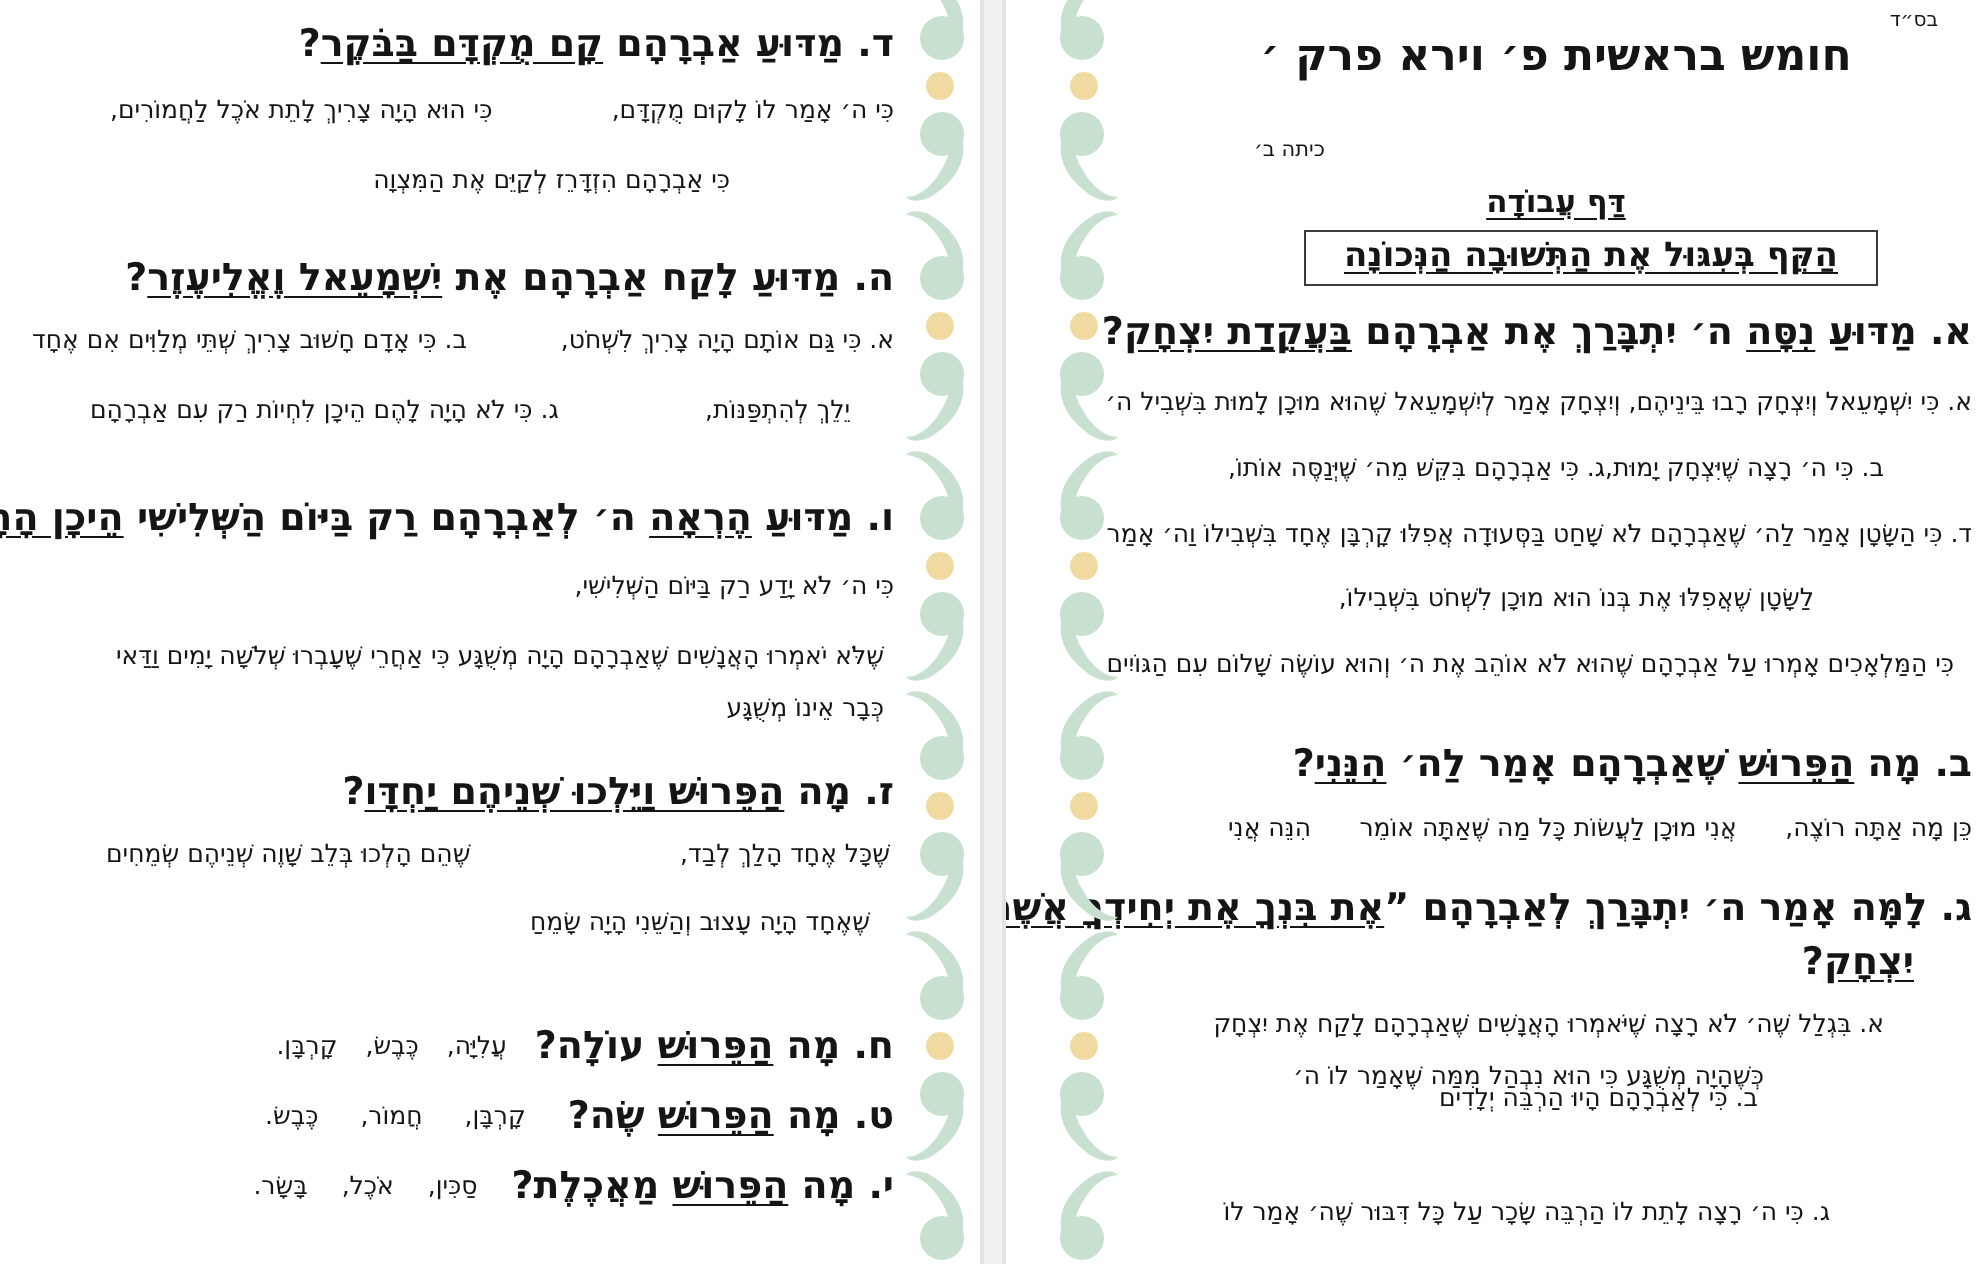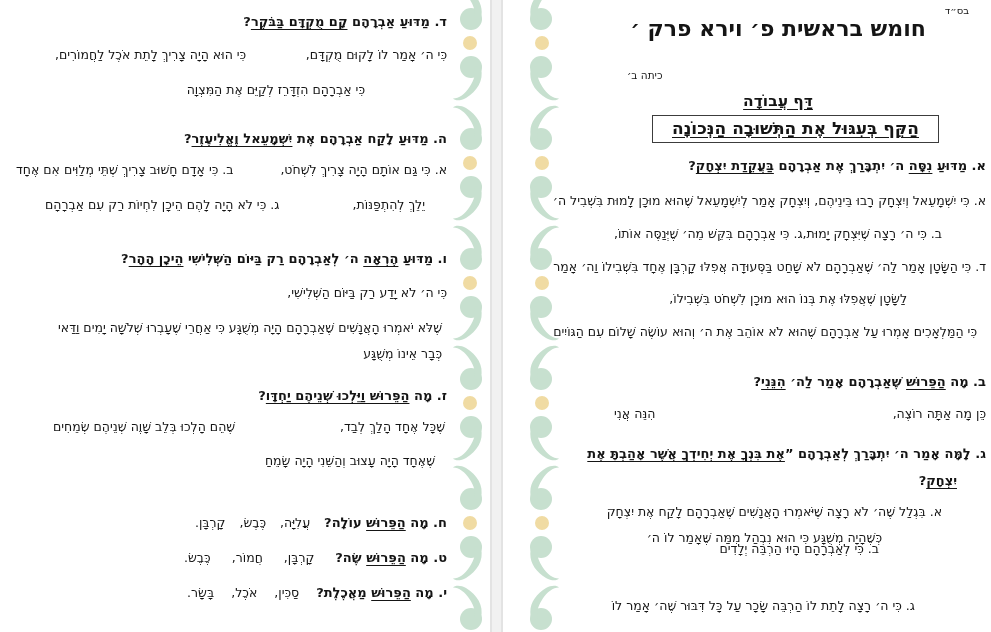--- a/index.html
+++ b/index.html
@@ -6,21 +6,21 @@
   body{
     width:991px;height:632px;position:relative;overflow:hidden;
     background:#f1f1f1;color:#151515;
     font-family:"DejaVu Sans",sans-serif;
   }
   .page{position:absolute;top:0;bottom:0;background:#fff;direction:rtl;overflow:hidden}
   #pageL{left:0;width:490px;border-right:2px solid #e3e3e3}
   #pageR{left:501px;width:490px;border-left:2px solid #e3e3e3}
 
   .ln{position:absolute;white-space:nowrap;font-size:12.5px;line-height:18px}
-  .bt{font-weight:bold;font-size:13px}
+  .bt{font-weight:bold;font-size:19px}
   .u{text-decoration:underline;text-underline-offset:3px}
   .row{display:flex;justify-content:space-between}
   .ctr{text-align:right}
 
   .bsd{position:absolute;top:5px;right:24px;font-size:10px}
   .main-title{position:absolute;top:16px;left:60px;right:0;text-align:center;
               font-weight:bold;font-size:22px;white-space:nowrap}
   .class-label{position:absolute;top:69px;left:124px;font-size:10.5px}
   .ws-title{position:absolute;top:92px;left:60px;right:0;text-align:center;
             font-weight:bold;font-size:15.5px}
@@ -187,20 +187,21 @@
     <span>ב. כִּי ה׳ רָצָה שֶׁיִּצְחָק יָמוּת,</span>
     <span>ג. כִּי אַבְרָהָם בִּקֵּשׁ מֵה׳ שֶׁיְּנַסֶּה אוֹתוֹ,</span>
   </div>
   <div class="ln" style="top:258px;right:7px">ד. כִּי הַשָּׂטָן אָמַר לַה׳ שֶׁאַבְרָהָם לֹא שָׁחַט בַּסְּעוּדָה אֲפִלּוּ קָרְבָּן אֶחָד בִּשְׁבִילוֹ וַה׳ אָמַר</div>
   <div class="ln" style="top:290px;right:86px">לַשָּׂטָן שֶׁאֲפִלּוּ אֶת בְּנוֹ הוּא מוּכָן לִשְׁחֹט בִּשְׁבִילוֹ,</div>
   <div class="ln" style="top:323px;right:16px">כִּי הַמַּלְאָכִים אָמְרוּ עַל אַבְרָהָם שֶׁהוּא לֹא אוֹהֵב אֶת ה׳ וְהוּא עוֹשֶׂה שָׁלוֹם עִם הַגּוֹיִים</div>
 
   <div class="ln bt" style="top:373px;right:7px"><span>ב. מָה </span><span class="u">הַפֵּרוּשׁ</span><span> שֶׁאַבְרָהָם אָמַר לַה׳ </span><span class="u">הִנֵּנִי</span><span>?</span></div>
   <div class="ln row" style="top:405px;left:111px;right:7px">
     <span>כֵּן מָה אַתָּה רוֹצֶה,</span>
+    <span>אֲנִי מוּכָן לַעֲשׂוֹת כָּל מַה שֶּׁאַתָּה אוֹמֵר</span>
     <span>הִנֵּה אֲנִי</span>
   </div>
 
   <div class="ln bt" style="top:445px;right:7px"><span>ג. לָמָּה אָמַר ה׳ יִתְבָּרַךְ לְאַבְרָהָם ”</span><span class="u">אֶת בִּנְךָ אֶת יְחִידְךָ אֲשֶׁר אָהַבְתָּ אֶת</span></div>
   <div class="ln bt" style="top:472px;right:36px"><span class="u">יִצְחָק</span><span>?</span></div>
   <div class="ln" style="top:529px;right:111px">כְּשֶׁהָיָה מְשֻׁגָּע כִּי הוּא נִבְהַל מִמַּה שֶּׁאָמַר לוֹ ה׳</div>
   <div class="ln" style="top:503px;right:51px">א. בִּגְלַל שֶׁה׳ לֹא רָצָה שֶׁיֹּאמְרוּ הָאֲנָשִׁים שֶׁאַבְרָהָם לָקַח אֶת יִצְחָק</div>
   <div class="ln" style="top:540px;right:114px">ב. כִּי לְאַבְרָהָם הָיוּ הַרְבֵּה יְלָדִים</div>
   <div class="ln" style="top:597px;right:78px">ג. כִּי ה׳ רָצָה לָתֵת לוֹ הַרְבֵּה שָׂכָר עַל כָּל דִּבּוּר שֶׁה׳ אָמַר לוֹ</div>
 

